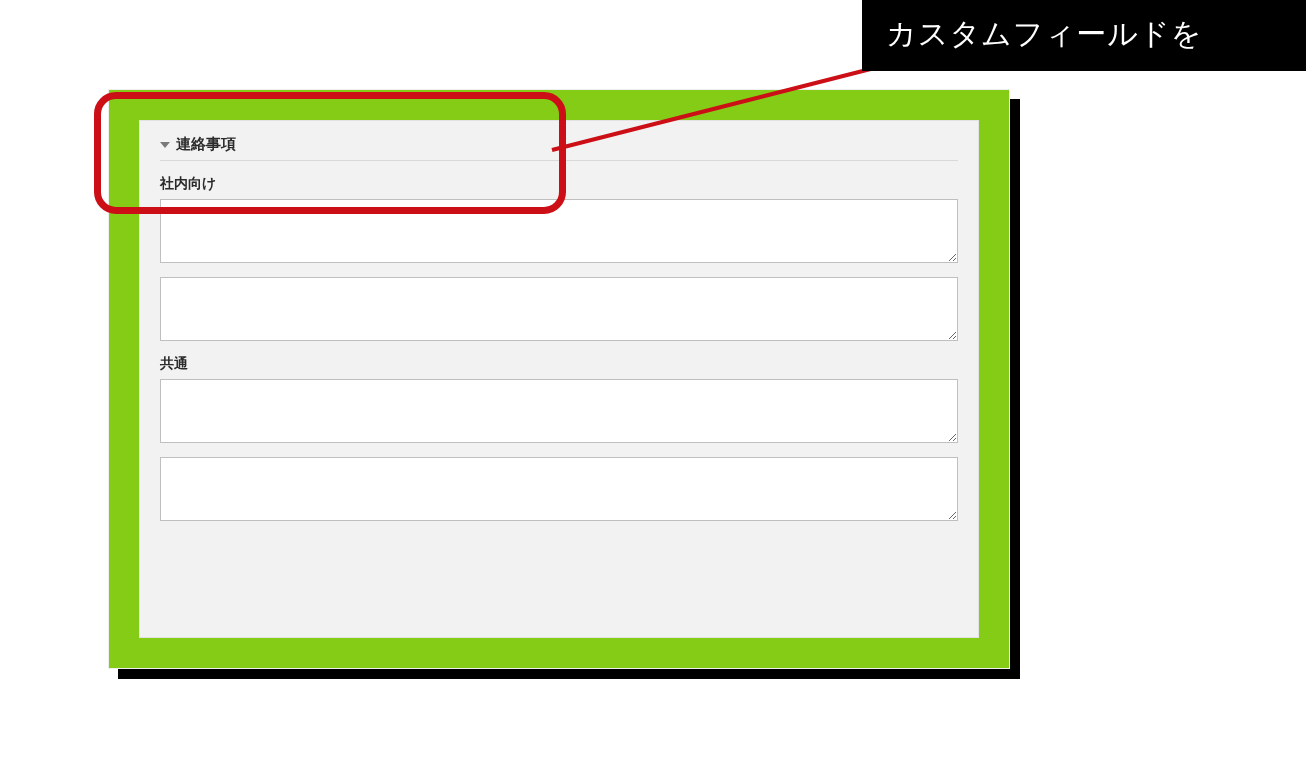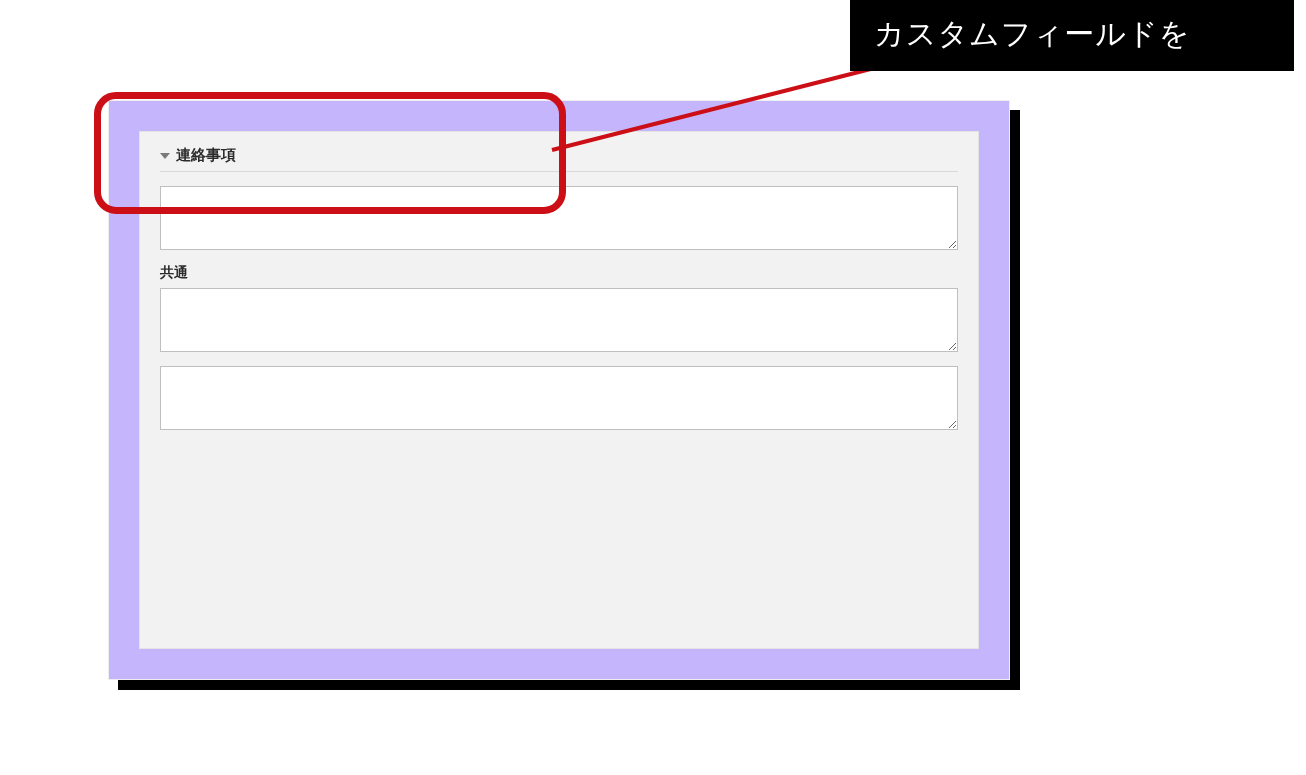--- a/index.html
+++ b/index.html
@@ -10,24 +10,24 @@
     background:#fff;
     font-family:"Hiragino Kaku Gothic Pro","Meiryo",sans-serif;
     position:relative;
     overflow:hidden;
   }
 
   
   .card{
     position:absolute;
     left:108px;
-    top:100px;
+    top:89px;
     width:900px;
     height:578px;
-    background:#c4b5fd;
+    background:#84cc16;
     box-shadow:10px 10px 0 0 #000;
     border:1px solid #eee;
   }
 
   
   .panel{
     position:absolute;
     left:30px;
     top:30px;
     right:30px;
@@ -90,21 +90,21 @@
     width:458px;
     height:108px;
     border:7px solid #cc0f16;
     border-radius:22px;
     pointer-events:none;
   }
 
   
   .callout{
     position:absolute;
-    right:12px;
+    right:0;
     top:0;
     width:400px;
     background:#000;
     color:#fff;
     font-size:30px;
     line-height:1.35;
     padding:14px 20px 16px 24px;
     font-weight:400;
     letter-spacing:1px;
   }
@@ -122,20 +122,24 @@
 
 <div class="card">
   <div class="panel">
     <div class="panel-inner">
 
       <div class="section-header">
         <span class="tri"></span>
         <span class="ttl">連絡事項</span>
       </div>
 
+      <div class="field">
+        <div class="field-label">社内向け</div>
+        <textarea style=""></textarea>
+      </div>
 
       <div class="field">
         <textarea style=""></textarea>
       </div>
 
       <div class="field">
         <div class="field-label">共通</div>
         <textarea style=""></textarea>
       </div>
 

